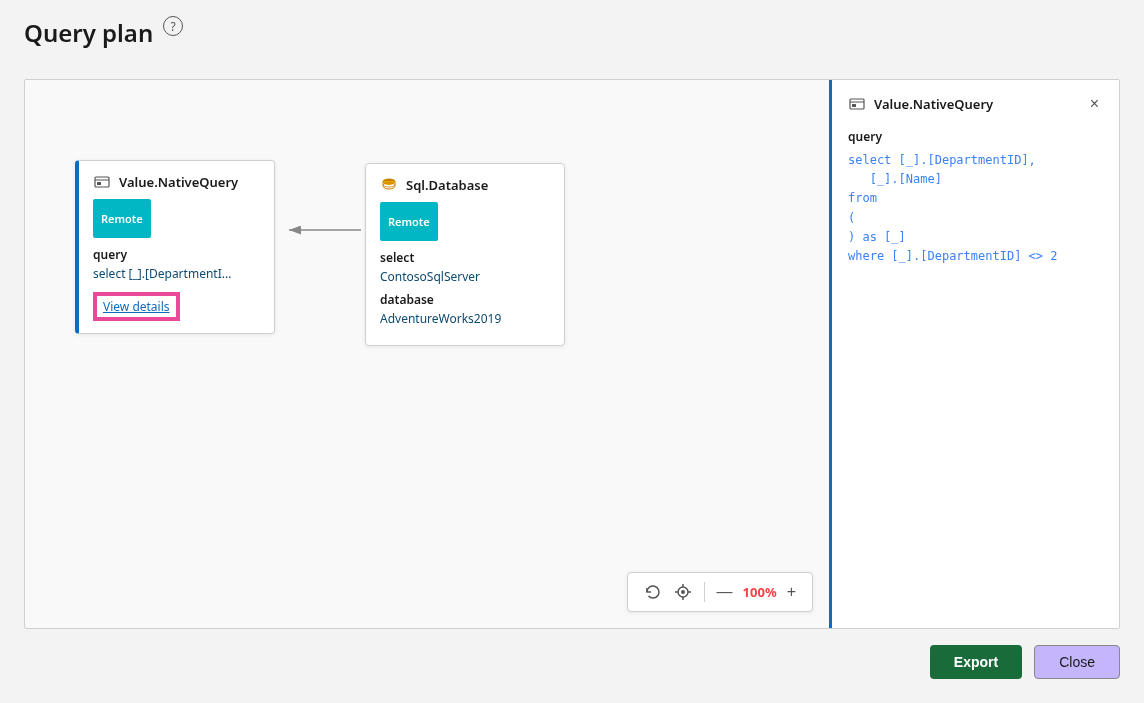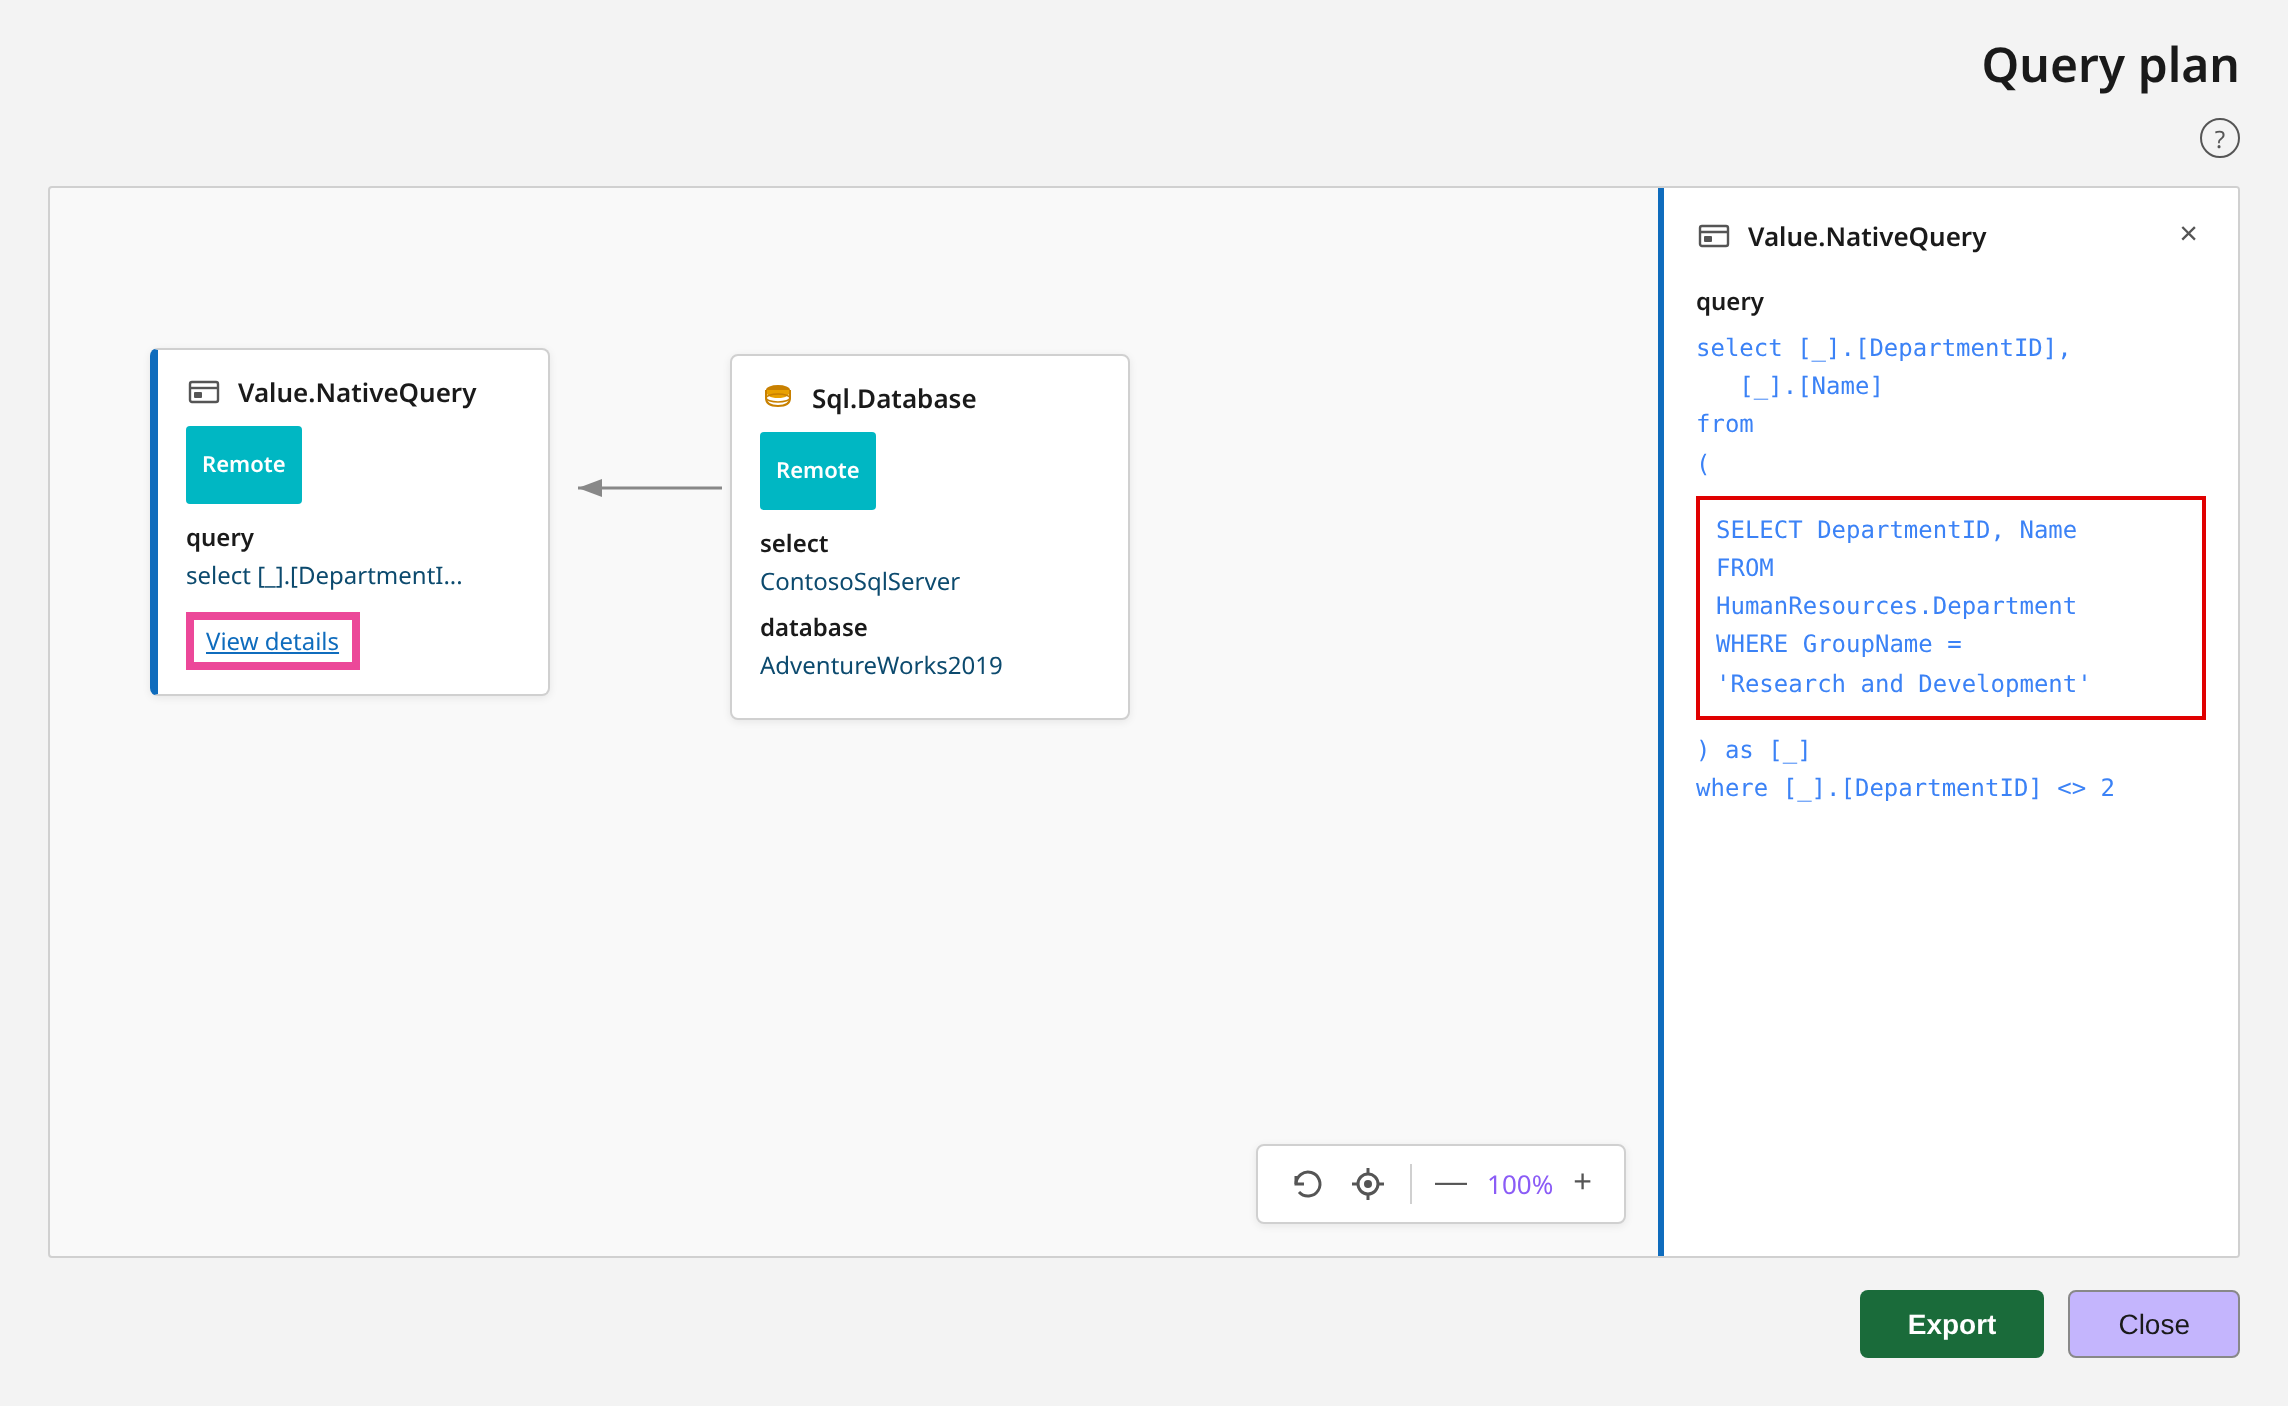--- a/index.html
+++ b/index.html
@@ -8,24 +8,23 @@
       background: #f3f3f3;
       width: 1144px;
       height: 703px;
       display: flex;
       flex-direction: column;
       padding: 16px 24px 24px 24px;
     }
 
     .page-header {
       display: flex;
-      align-items: flex-end;
+      align-items: flex-start;
       gap: 10px;
-      margin-bottom: 14px;
-      flex-direction: column;
+      margin-bottom: 30px;
     }
 
     .page-title {
       font-size: 24px;
       font-weight: 600;
       color: #1a1a1a;
     }
 
     .help-icon {
       width: 20px;
@@ -167,22 +166,23 @@
 
     .toolbar-separator {
       width: 1px;
       height: 20px;
       background: #d0d0d0;
       margin: 0 6px;
     }
 
     .zoom-label {
       font-size: 13px;
-      color: #8b5cf6;
+      color: #ef4444;
       padding: 0 4px;
+      font-weight: bold;
     }
 
     
     .detail-panel {
       width: 290px;
       border-left: 3px solid #0f6cbd;
       background: #fff;
       padding: 14px 16px;
       overflow-y: auto;
       position: relative;
@@ -360,21 +360,20 @@
       </div>
       <button class="close-btn">×</button>
     </div>
 
     <div class="detail-query-label">query</div>
     <div class="detail-query-text">
       <span>select [_].[DepartmentID],</span><br>
       <span>&nbsp;&nbsp;&nbsp;[_].[Name]</span><br>
       <span>from</span><br>
       <span>(</span><br>
-      <span class="detail-query-highlight">SELECT DepartmentID, Name<br>FROM<br>HumanResources.Department<br>WHERE GroupName =<br>'Research and Development'</span>
       <span>) as [_]</span><br>
       <span>where [_].[DepartmentID] &lt;&gt; 2</span>
     </div>
   </div>
 
 </div>
 
 <div class="footer">
   <button class="btn-export">Export</button>
   <button class="btn-close">Close</button>

